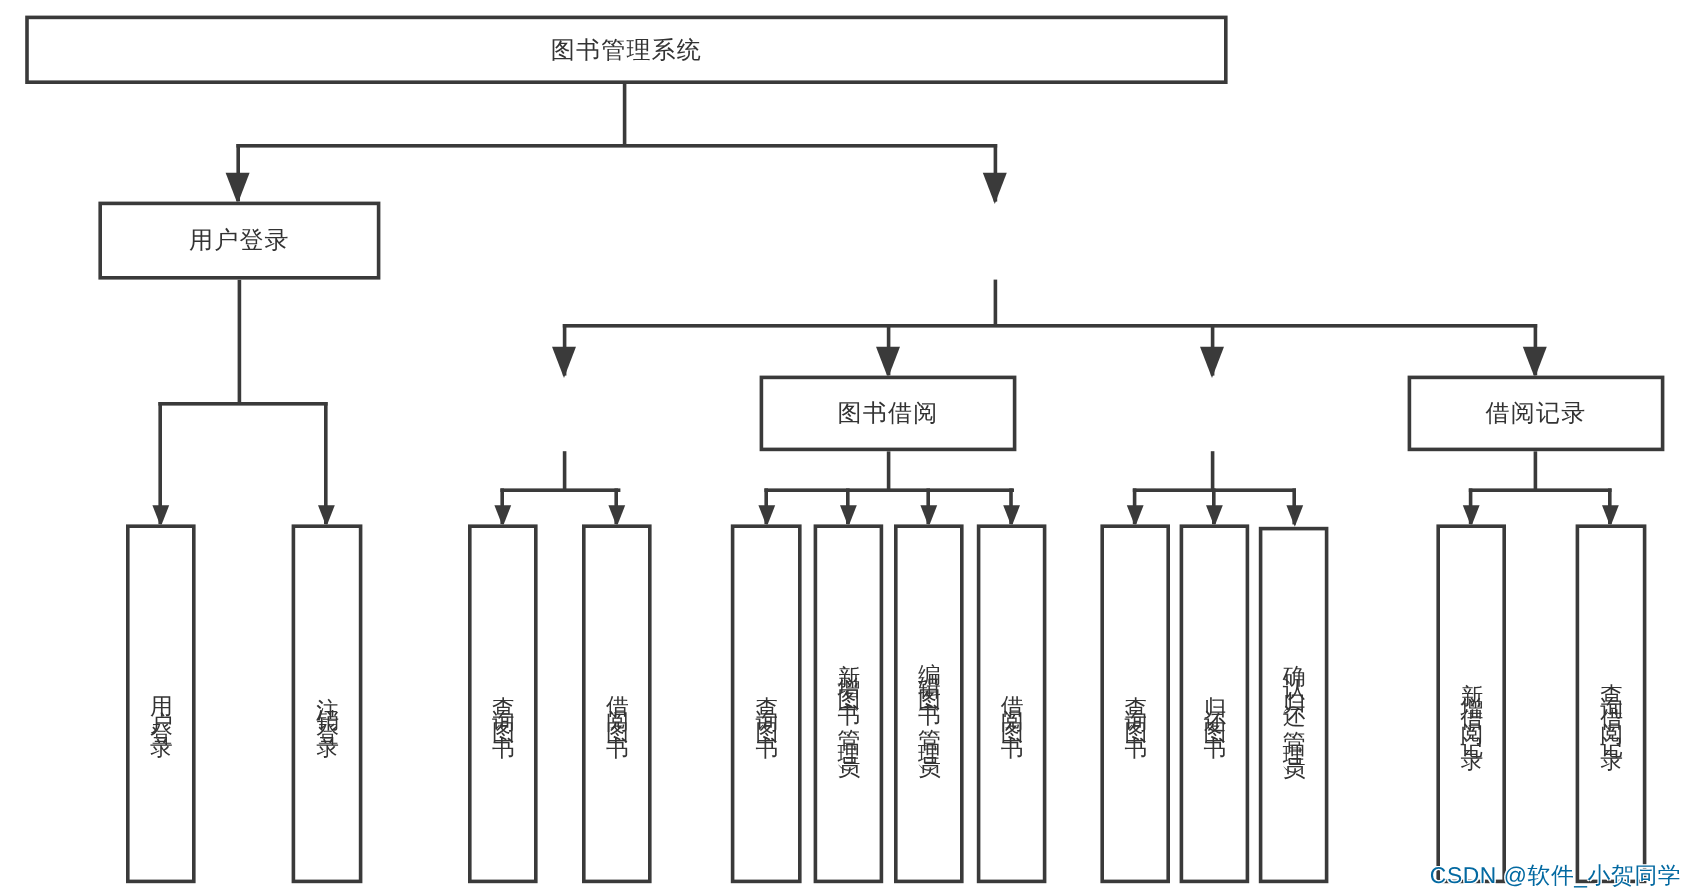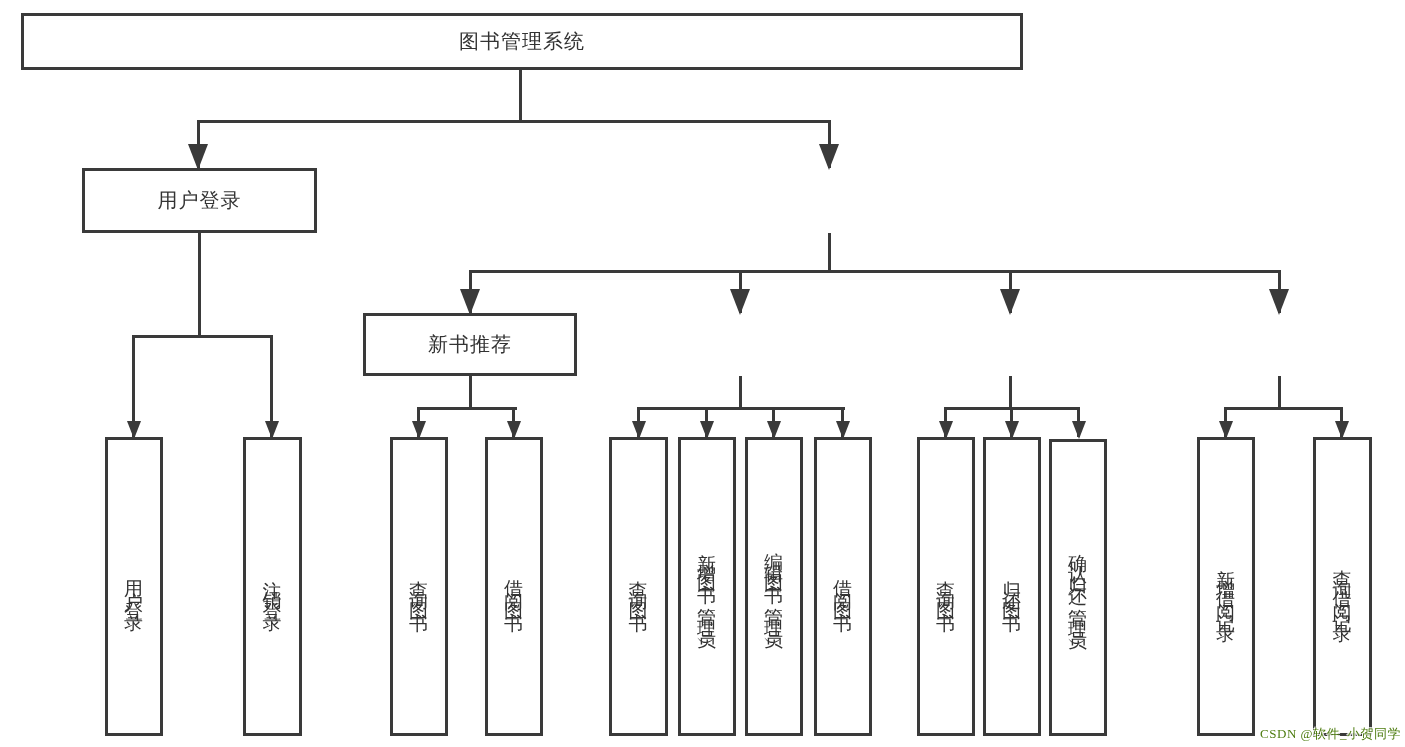--- a/index.html
+++ b/index.html
@@ -1,39 +1,39 @@
 <!DOCTYPE html>
 <html><head>
 <meta charset="utf-8">
 <style>
   html,body{margin:0;padding:0;background:#ffffff;}
   .canvas{
     position:relative;width:1405px;height:747px;background:#ffffff;overflow:hidden;
-    font-family:Liberation Serif, serif;color:#333333;
+    font-family:Liberation Sans, sans-serif;color:#333333;
   }
   .node{
     position:absolute;box-sizing:border-box;border:3px solid #3a3a3a;background:#ffffff;
     display:flex;align-items:center;justify-content:center;
   }
   .hnode{font-size:20px;letter-spacing:1px;}
   .leaf .vtext{
     position:absolute;left:50%;top:50%;transform:translate(-50%,-50%);
     writing-mode:vertical-rl;text-orientation:mixed;
     font-size:19px;letter-spacing:11px;line-height:1;white-space:nowrap;
   }
   .vline{position:absolute;width:3px;background:#3a3a3a;}
   .hline{position:absolute;height:3px;background:#3a3a3a;}
   .arrow-lg{position:absolute;width:0;height:0;
     border-left:10px solid transparent;border-right:10px solid transparent;
     border-top:26px solid #3a3a3a;}
   .arrow-sm{position:absolute;width:0;height:0;
     border-left:7px solid transparent;border-right:7px solid transparent;
     border-top:18px solid #3a3a3a;}
   .watermark{
-    position:absolute;right:4px;bottom:4px;font-size:13px;color:#4d7c0f;
+    position:absolute;right:4px;bottom:4px;font-size:19px;color:#0369a1;
     letter-spacing:0.5px;white-space:nowrap;
     text-shadow:1px 1px 0 #ffffff,-1px -1px 0 #ffffff,1px -1px 0 #ffffff,-1px 1px 0 #ffffff;
   }
 </style>
 </head>
 <body>
 
 <div class="canvas">
 
   <div class="vline" style="left:519px;top:69px;height:53px;"></div>
@@ -96,22 +96,25 @@
   <div class="arrow-sm" style="left:1335px;top:421px;"></div>
 
   <div class="node hnode" style="left:21px;top:13px;width:1002px;height:57px;">
     <span>图书管理系统</span>
   </div>
 
   <div class="node hnode" style="left:82px;top:168px;width:235px;height:65px;">
     <span>用户登录</span>
   </div>
 
-  <div class="node hnode" style="left:363px;top:313px;width:214px;height:63px;">
-    <span>新书推荐</span>
+  <div class="node hnode" style="left:633px;top:313px;width:214px;height:63px;">
+    <span>图书借阅</span>
+  </div>
+  <div class="node hnode" style="left:1173px;top:313px;width:214px;height:63px;">
+    <span>借阅记录</span>
   </div>
 
   <div class="node leaf" style="left:105px;top:437px;width:58px;height:299px;">
     <span class="vtext">用户登录</span>
   </div>
   <div class="node leaf" style="left:243px;top:437px;width:59px;height:299px;">
     <span class="vtext">注销登录</span>
   </div>
 
   <div class="node leaf" style="left:390px;top:437px;width:58px;height:299px;">

